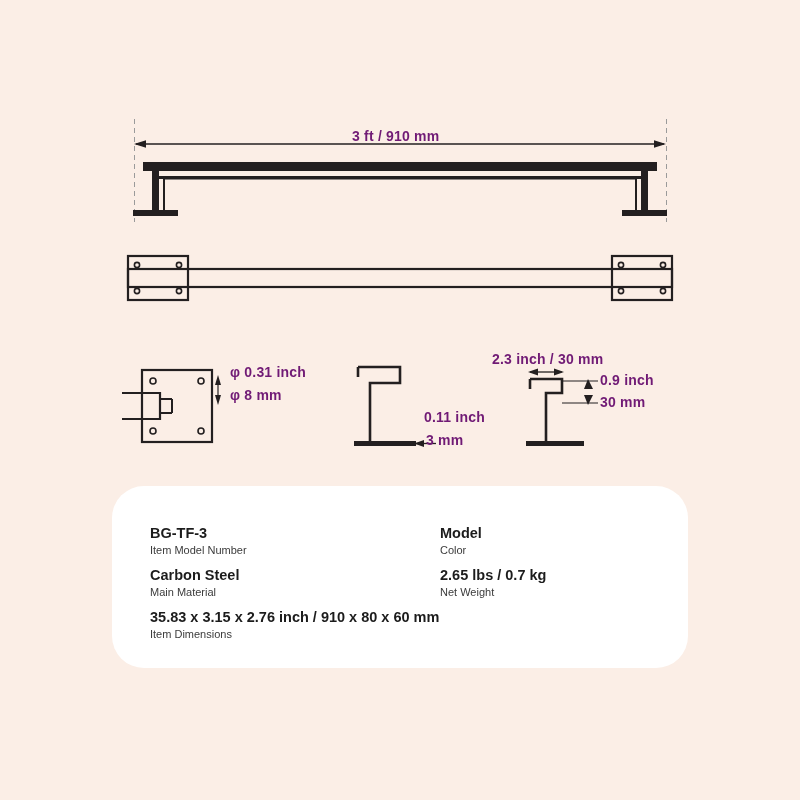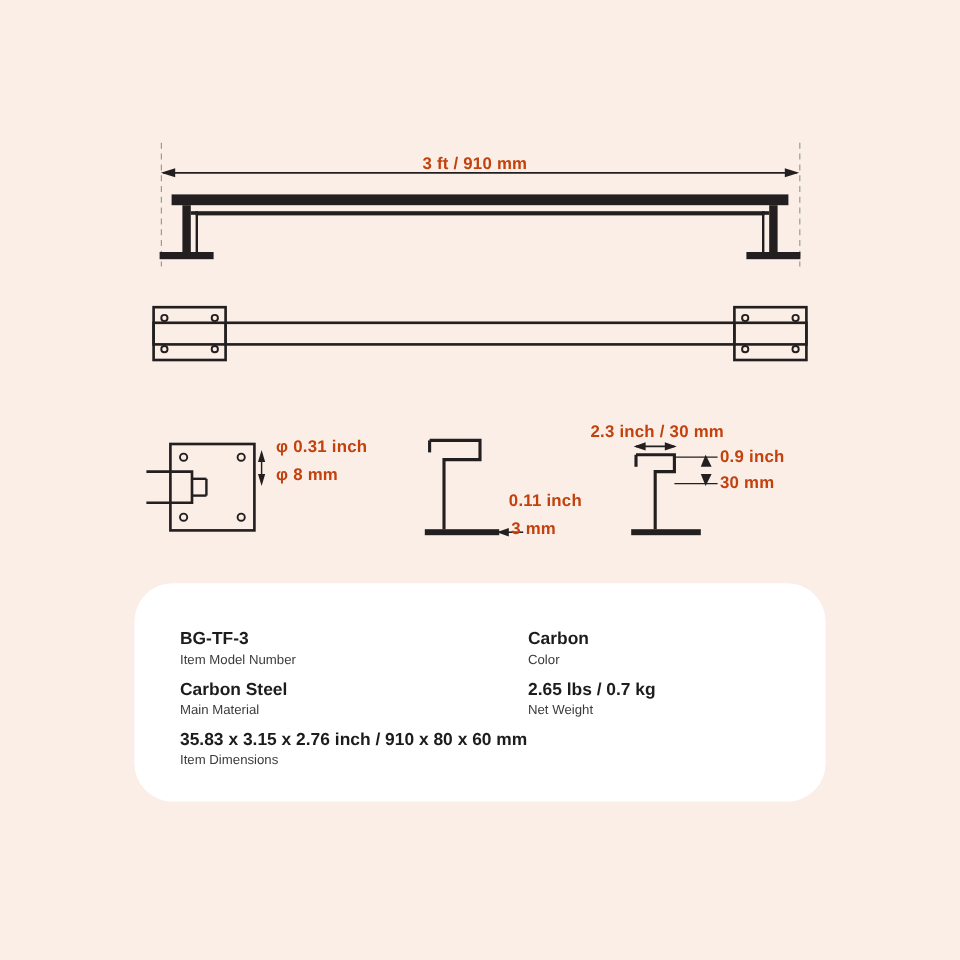--- a/index.html
+++ b/index.html
@@ -16,21 +16,21 @@
   #page {
     position: relative;
     width: 800px;
     height: 800px;
     background: #fbeee6;
   }
 
   
   .abs { position: absolute; }
   .dim-label {
-    color: #c2410c;
+    color: #701a75;
     font-weight: bold;
     font-size: 14px;
     white-space: nowrap;
     letter-spacing: 0.2px;
   }
 
   
   #top-view { left: 0; top: 0; width: 800px; height: 240px; }
 
   
@@ -176,21 +176,21 @@
   </div>
 
   <div class="abs" id="spec-card">
 
     <div class="spec-cell" style="left:38px; top:38px;">
       <div class="spec-value">BG-TF-3</div>
       <div class="spec-label">Item Model Number</div>
     </div>
 
     <div class="spec-cell" style="left:328px; top:38px;">
-      <div class="spec-value">Carbon</div>
+      <div class="spec-value">Model</div>
       <div class="spec-label">Color</div>
     </div>
 
     <div class="spec-cell" style="left:38px; top:80px;">
       <div class="spec-value">Carbon Steel</div>
       <div class="spec-label">Main Material</div>
     </div>
 
     <div class="spec-cell" style="left:328px; top:80px;">
       <div class="spec-value">2.65 lbs / 0.7 kg</div>

